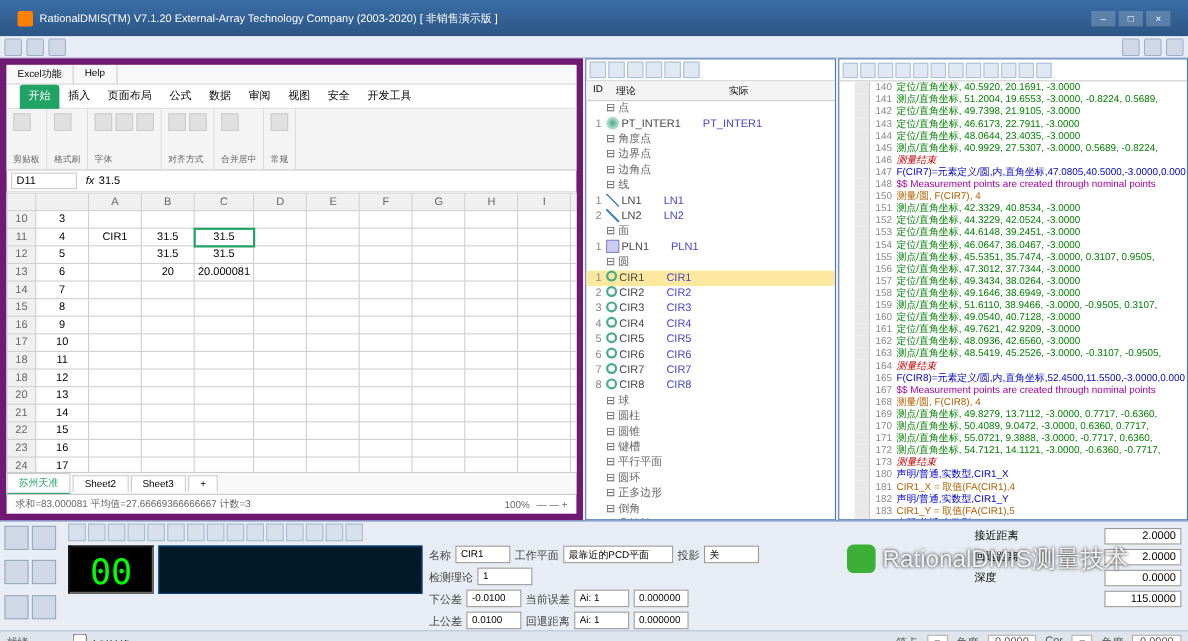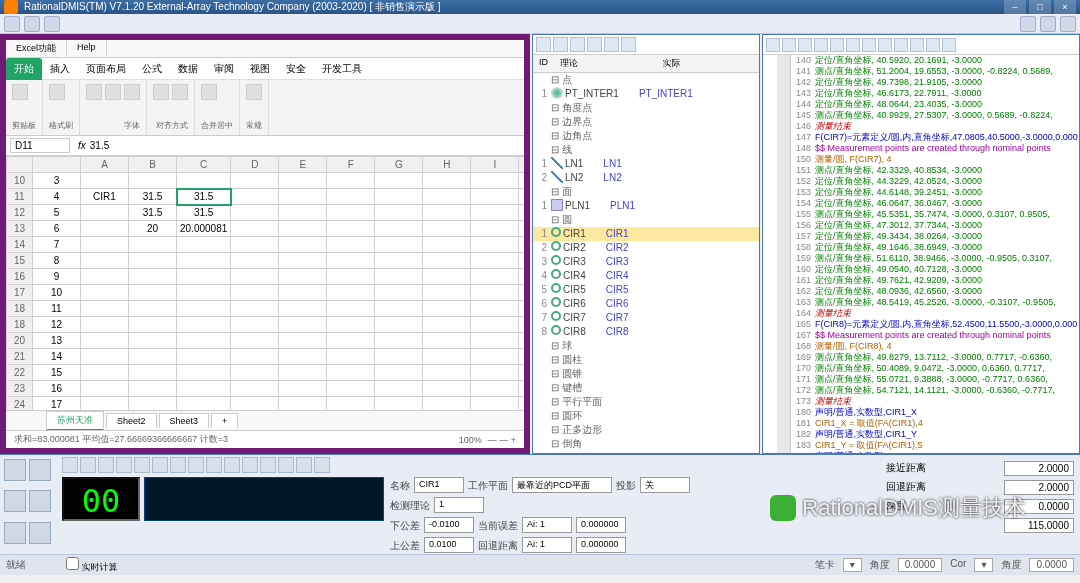--- a/index.html
+++ b/index.html
@@ -1,43 +1,43 @@
 <!DOCTYPE html>
 <html><head>
 <meta charset="utf-8">
 <style>
 * { box-sizing: border-box; margin: 0; padding: 0; font-family: "Microsoft YaHei", SimSun, Arial; }
 body { width: 1080px; height: 583px; background: #f0f0f0; font-size: 10px; overflow: hidden; }
-.titlebar { height: 14px; background: linear-gradient(#3a6ea5, #2c5586); color: #fff; display: flex; align-items: center; padding: 0 4px; }
+.titlebar { height: 33px; background: linear-gradient(#3a6ea5, #2c5586); color: #fff; display: flex; align-items: center; padding: 0 16px; }
 .titlebar .logo { width: 14px; height: 14px; background: #ff7f00; border-radius: 2px; margin-right: 6px; }
 .titlebar .spacer { flex: 1; }
 .titlebar .winbtn { width: 22px; height: 14px; background: rgba(255,255,255,.2); margin-left: 3px; text-align: center; line-height: 14px; font-size: 9px; }
 .toolbar { height: 20px; background: #e8ecf4; border-bottom: 1px solid #b8c4dc; display: flex; align-items: center; padding: 0 4px; gap: 4px; }
 .toolbar .tbtn { width: 16px; height: 16px; background: #d0d8e8; border: 1px solid #a0b0c8; border-radius: 2px; }
 .main { display: flex; height: 420px; }
 .panel-left { width: 530px; border: 6px solid #701a75; display: flex; flex-direction: column; background: #fff; }
 .excel-tabs { height: 18px; display: flex; border-bottom: 1px solid #ccc; background: #f8f8f8; font-size: 9px; }
 .excel-tabs span { padding: 2px 10px; border-right: 1px solid #ccc; }
-.ribbon-tabs { height: 22px; display: flex; background: #fff; border-bottom: 1px solid #ddd; align-items: center; font-size: 10px; }
+.ribbon-tabs { height: 22px; display: flex; background: #fff; border-bottom: 1px solid #ddd; align-items: center; font-size: 10px; padding-left: 12px; }
 .ribbon-tabs .rtab { padding: 0 8px; line-height: 22px; }
 .ribbon-tabs .rtab.active { background: #21a366; color: #fff; border-radius: 3px 3px 0 0; }
-.ribbon { height: 56px; background: #f4f4f4; border-bottom: 1px solid #ccc; display: flex; text-align: right; }
+.ribbon { height: 56px; background: #f4f4f4; border-bottom: 1px solid #ccc; display: flex; }
 .rgroup { border-right: 1px solid #ddd; padding: 4px 6px; display: flex; flex-direction: column; justify-content: space-between; font-size: 8px; color: #666; }
 .rgroup .icons { display: flex; gap: 3px; }
 .ricon { width: 16px; height: 16px; background: #e0e0e0; border: 1px solid #ccc; }
 .addr-bar { height: 20px; display: flex; align-items: center; border-bottom: 1px solid #ccc; font-size: 10px; }
 .addr-bar .cellref { width: 60px; border: 1px solid #ccc; padding: 1px 4px; margin: 0 4px; }
 .addr-bar .fx { padding: 0 4px; font-style: italic; }
 .grid-wrap { flex: 1; overflow: hidden; background: #fff; }
 table.sheet { border-collapse: collapse; font-size: 10px; }
 .sheet th, .sheet td { border: 1px solid #d0d0d0; height: 16px; min-width: 48px; padding: 0 3px; text-align: center; background: #fff; }
 .sheet th { background: #f0f0f0; color: #666; font-weight: normal; }
 .sheet .rowh { background: #f0f0f0; width: 26px; min-width: 26px; }
 .sheet td.sel { outline: 2px solid #21a366; outline-offset: -1px; }
-.sheet-tabs { height: 20px; display: flex; align-items: center; background: #f8f8f8; border-top: 1px solid #ccc; font-size: 9px; padding-left: 40px; }
+.sheet-tabs { height: 20px; display: flex; align-items: center; background: #f8f8f8; border-top: 1px solid #ccc; font-size: 9px; }
 .sheet-tabs .stab { padding: 2px 10px; border: 1px solid #ccc; border-bottom: none; margin-right: 2px; background: #fff; }
 .sheet-tabs .stab.active { color: #21a366; border-bottom: 2px solid #21a366; }
 .status { height: 18px; display: flex; align-items: center; font-size: 9px; color: #666; padding: 0 8px; border-top: 1px solid #ccc; justify-content: space-between; }
 .status .right { display: flex; gap: 6px; align-items: center; }
 .panel-mid { width: 228px; border: 1px solid #4a78b8; background: #fff; display: flex; flex-direction: column; font-size: 10px; margin-left: 2px; }
 .mid-tb { height: 20px; border-bottom: 1px solid #ccc; display: flex; align-items: center; padding: 0 3px; gap: 2px; }
 .mid-tb .mbtn { width: 15px; height: 15px; background: #e0e8f4; border: 1px solid #b0c0d8; }
 .mid-hdr { height: 18px; display: flex; border-bottom: 1px solid #ccc; background: #f4f4f4; font-size: 9px; }
 .mid-hdr span { padding: 2px 6px; flex: 1; }
 .tree { flex: 1; overflow: hidden; font-size: 10px; line-height: 14px; }

